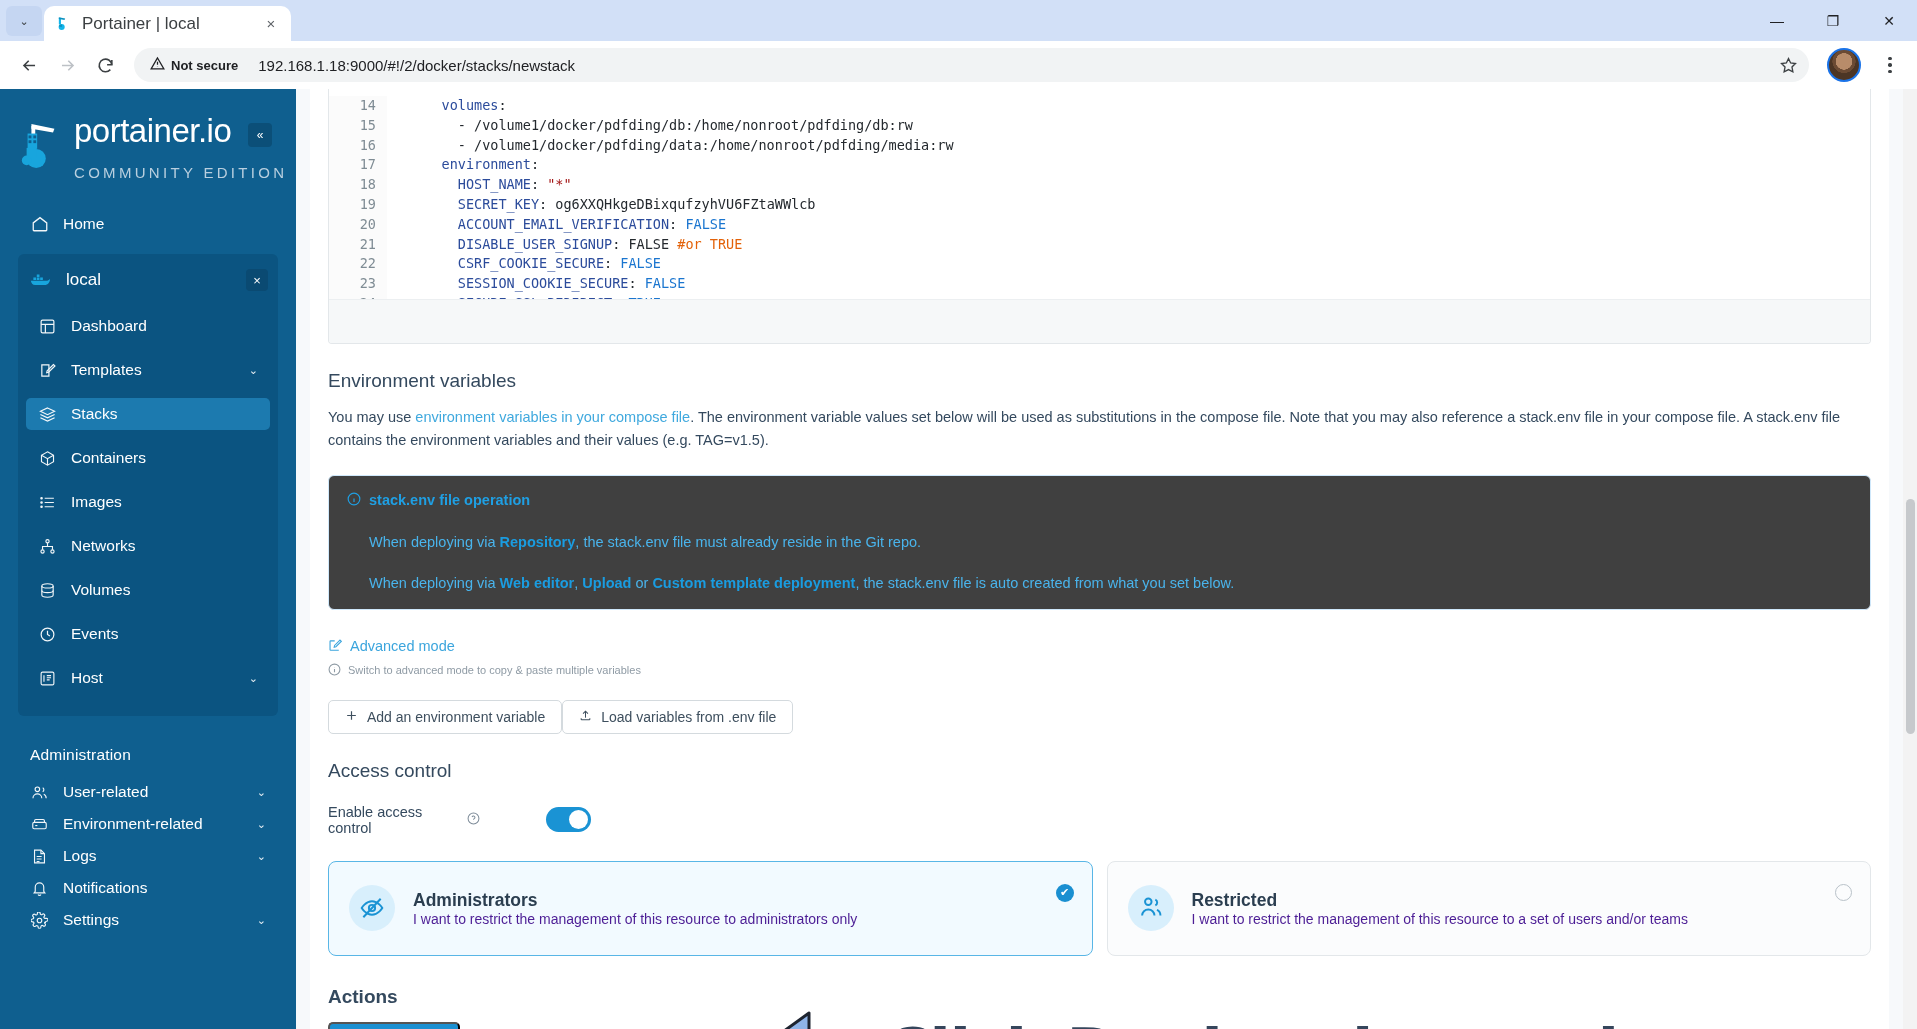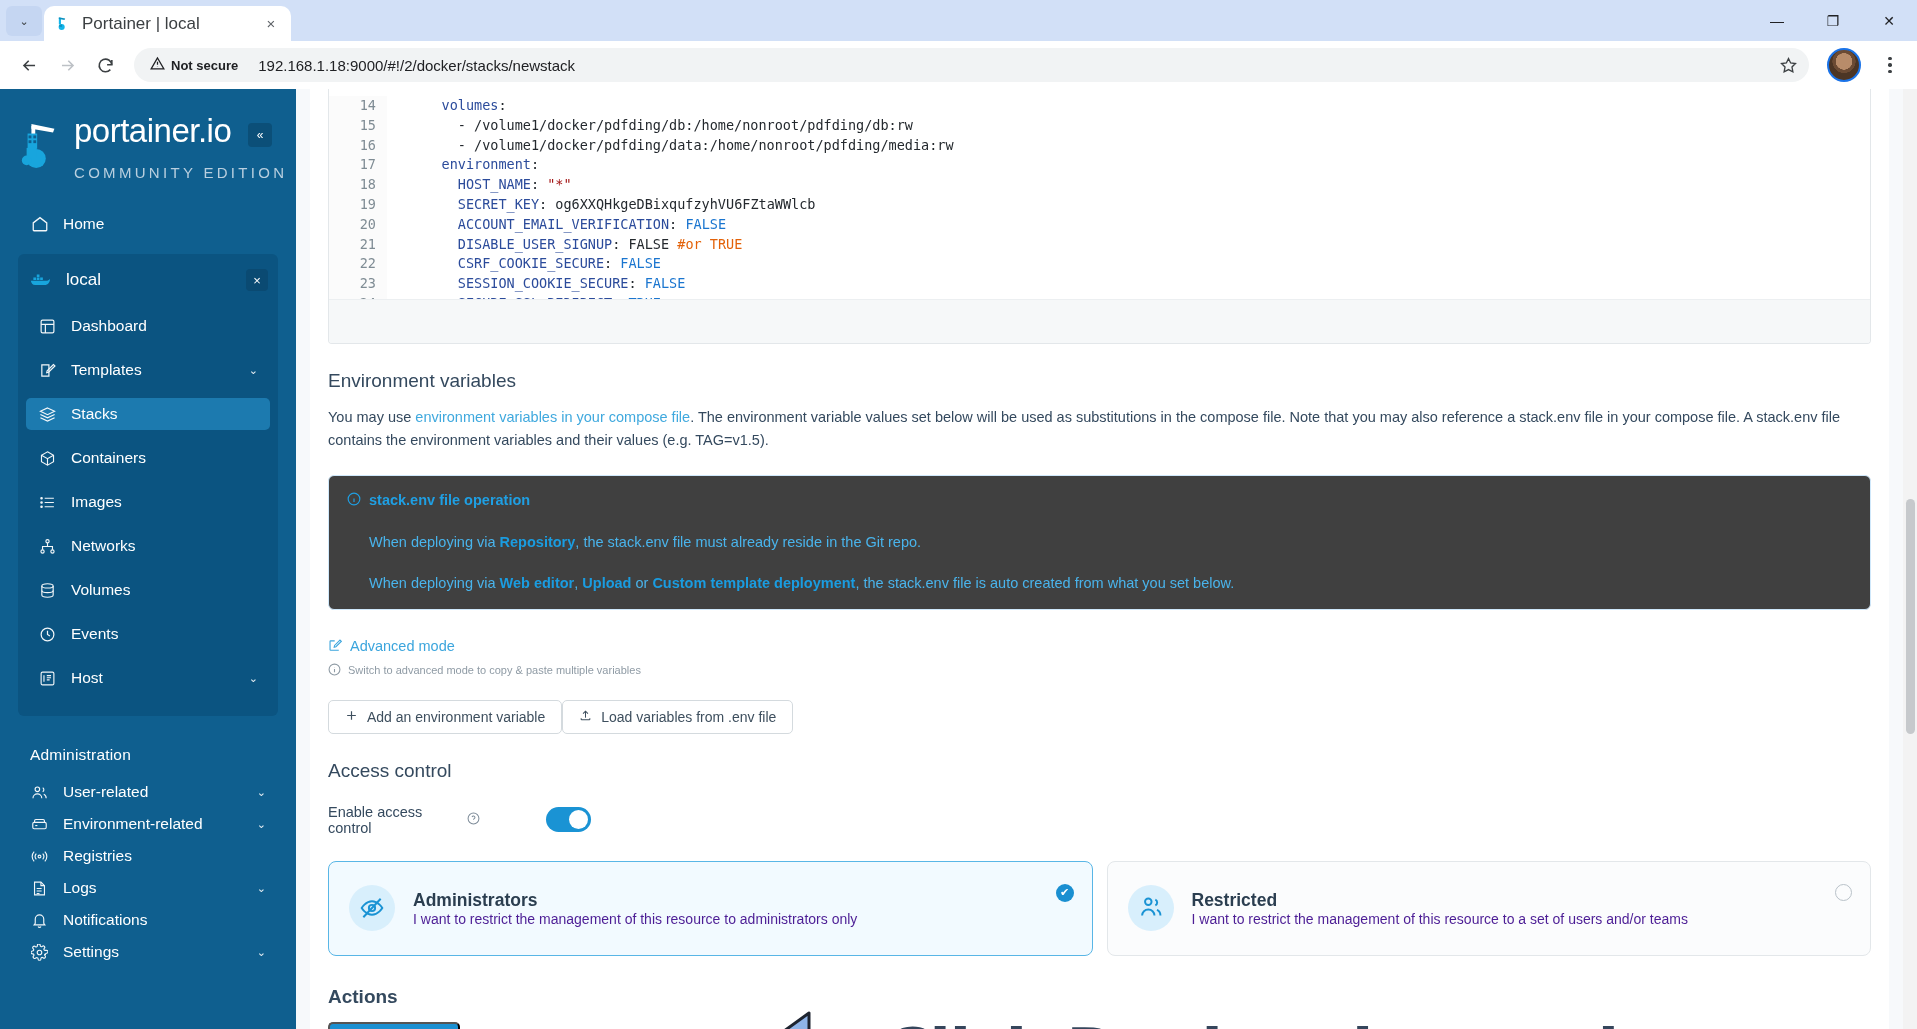--- a/index.html
+++ b/index.html
@@ -747,30 +747,20 @@
               <path d="M5 9V7a2 2 0 012-2h10a2 2 0 012 2v2"></path>
               <path d="M6 13.5h3"></path>
             </svg>
         </span>
         <span>Environment-related</span>
         <span class="chev">⌄</span>
       </div>
       <div class="nav-item">
         <span class="ico">
           <svg width="17" height="17" viewBox="0 0 24 24" fill="none" stroke="#ffffff" stroke-width="1.6">
-              <circle cx="12" cy="12" r="2"></circle>
-              <path d="M7.5 8a6 6 0 000 8M16.5 8a6 6 0 010 8"></path>
-              <path d="M4.5 5a10 10 0 000 14M19.5 5a10 10 0 010 14"></path>
-            </svg>
-        </span>
-        <span>Registries</span>
-      </div>
-      <div class="nav-item">
-        <span class="ico">
-          <svg width="17" height="17" viewBox="0 0 24 24" fill="none" stroke="#ffffff" stroke-width="1.6">
               <path d="M5 3h9l5 5v13H5z"></path>
               <path d="M14 3v5h5"></path>
               <path d="M8 12h7M8 15.5h7M8 19h4"></path>
             </svg>
         </span>
         <span>Logs</span>
         <span class="chev">⌄</span>
       </div>
       <div class="nav-item">
         <span class="ico">

